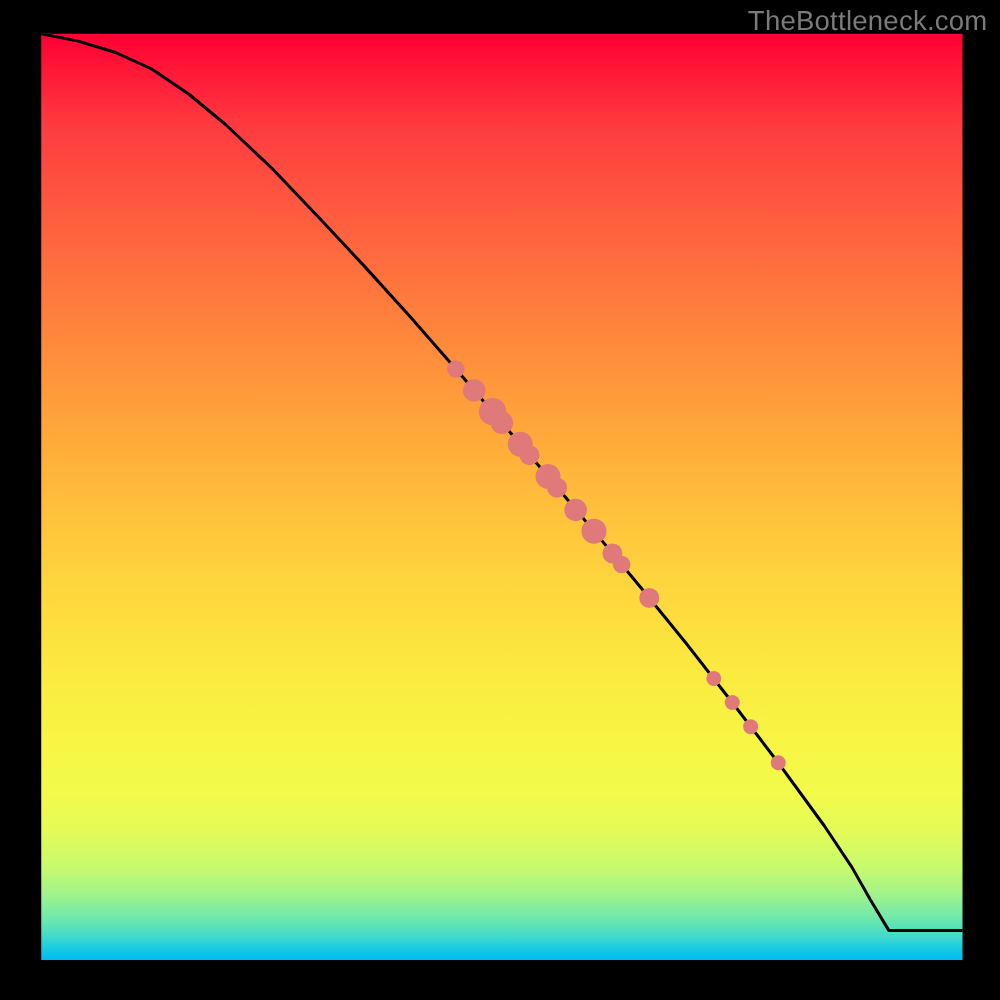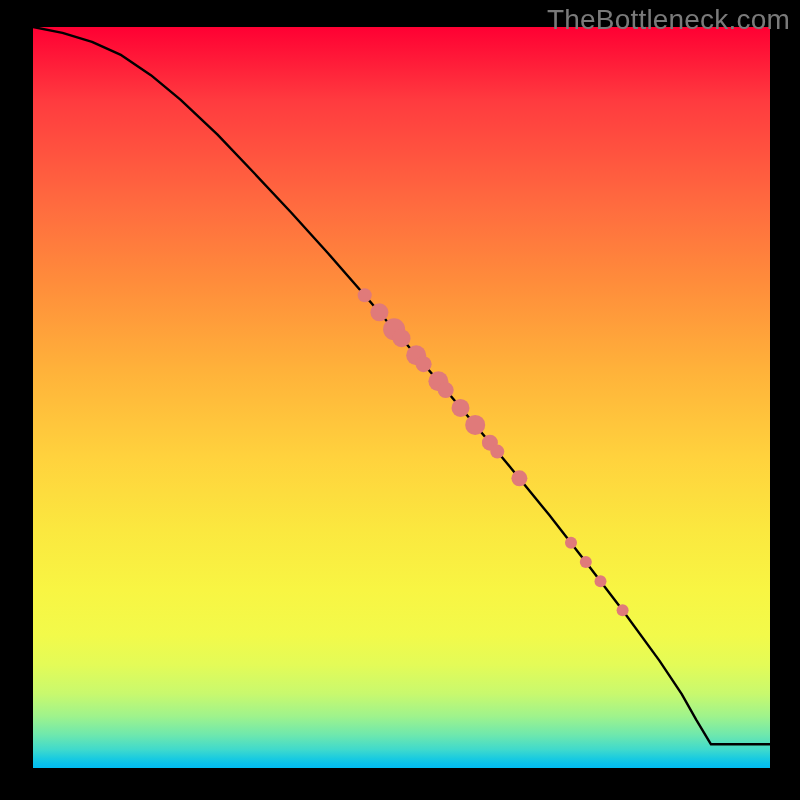--- a/index.html
+++ b/index.html
@@ -48,21 +48,21 @@
     left: 0;
     top: 0;
     width: 737px;
     height: 741px;
   }
   .watermark {
     position: absolute;
     top: 4px;
     right: 10px;
     color: #7a7a7a;
-    font-size: 28px;
+    font-size: 22px;
     letter-spacing: 0.2px;
     font-weight: 400;
     user-select: none;
   }
   circle.dot {
     fill: #e07a7a;
     stroke: none;
   }
 </style>
 </head>

